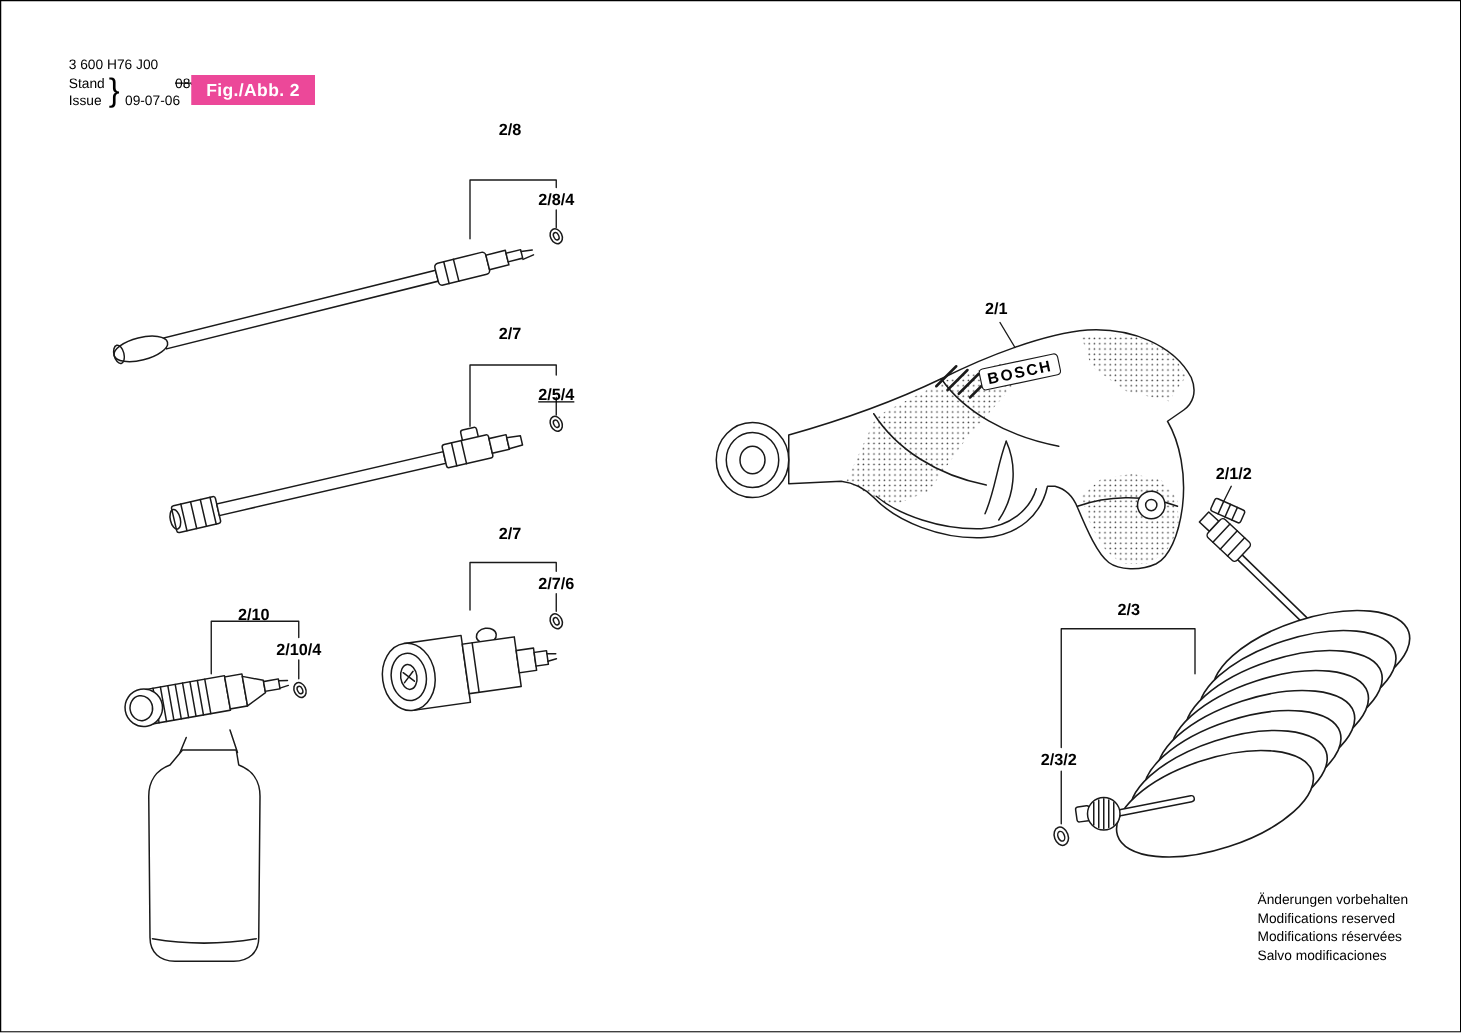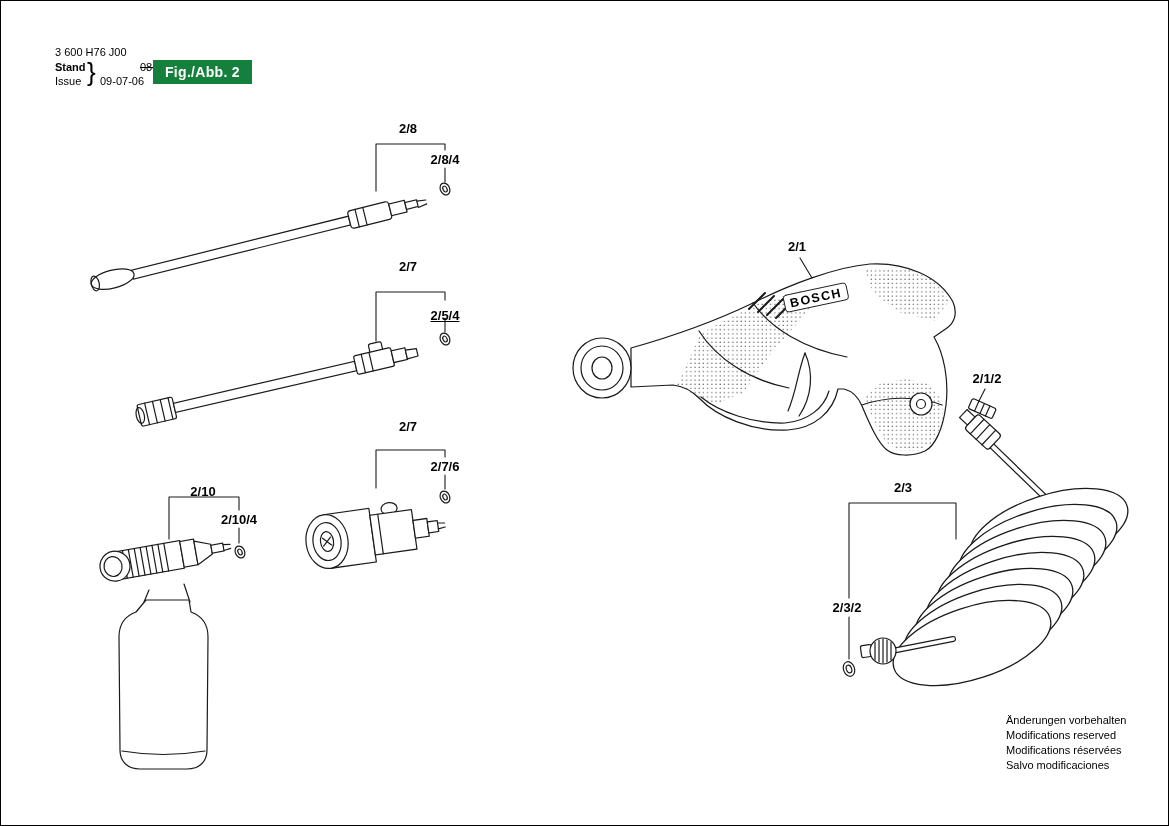--- a/index.html
+++ b/index.html
@@ -19,21 +19,21 @@
     transform:translateX(-50%);
     font:bold 13px/1 "Liberation Sans",sans-serif;
     white-space:nowrap;
   }
   .hdr{position:absolute;font:11px/1 "Liberation Sans",sans-serif;white-space:nowrap;}
   .hdr-row-label{display:inline-block;width:32px;}
   .brace{position:absolute;font:normal 26px/26px "Liberation Sans",sans-serif;}
   .struck{text-decoration:line-through;margin-left:40px;}
   .figbox{
     position:absolute;
-    background:#15803d;color:#fff;
+    background:#ec4899;color:#fff;
     font:bold 14px/1 "Liberation Sans",sans-serif;
     padding:5px 12px;
     letter-spacing:.3px;
   }
   .footer{position:absolute;font:11px/15px "Liberation Sans",sans-serif;}
 </style>
 </head>
 <body>
 
 <div id="page">
@@ -200,32 +200,32 @@
       M444,474 L444,488
       M168,538 L168,496 L238,496 L238,509
       M238,527 L238,542
       M799,257 L811,277
       M984,388 L978,400
       M848,597 L848,502 L955,502 L955,538
       M848,616 L848,658"></path>
   </svg>
 
   <div class="hdr" style="left:54px;top:46px;">3 600 H76 J00</div>
-  <div class="hdr" style="left:54px;top:61px;font-weight:bold;">
+  <div class="hdr" style="left:54px;top:61px;">
     <span class="hdr-row-label">Stand</span>
   </div>
   <div class="hdr" style="left:54px;top:75px;">
     <span class="hdr-row-label">Issue</span>
   </div>
   <div class="brace" style="left:86px;top:58px;">}</div>
   <div class="hdr struck" style="left:99px;top:61px;">08-06</div>
   <div class="hdr" style="left:99px;top:75px;">09-07-06</div>
   <div class="figbox" style="left:152px;top:59px;">Fig./Abb. 2</div>
 
-  <div class="label" style="left:407px;top:121px;text-align:center;">2/8</div>
+  <div class="label" style="left:407px;top:96px;text-align:center;">2/8</div>
   <div class="label" style="left:444px;top:152px;">2/8/4</div>
   <div class="label" style="left:407px;top:259px;">2/7</div>
   <div class="label" style="left:444px;top:308px;text-decoration:underline;">2/5/4</div>
   <div class="label" style="left:407px;top:419px;">2/7</div>
   <div class="label" style="left:444px;top:459px;">2/7/6</div>
   <div class="label" style="left:202px;top:484px;">2/10</div>
   <div class="label" style="left:238px;top:512px;">2/10/4</div>
   <div class="label" style="left:796px;top:239px;">2/1</div>
   <div class="label" style="left:986px;top:371px;">2/1/2</div>
   <div class="label" style="left:902px;top:480px;">2/3</div>

